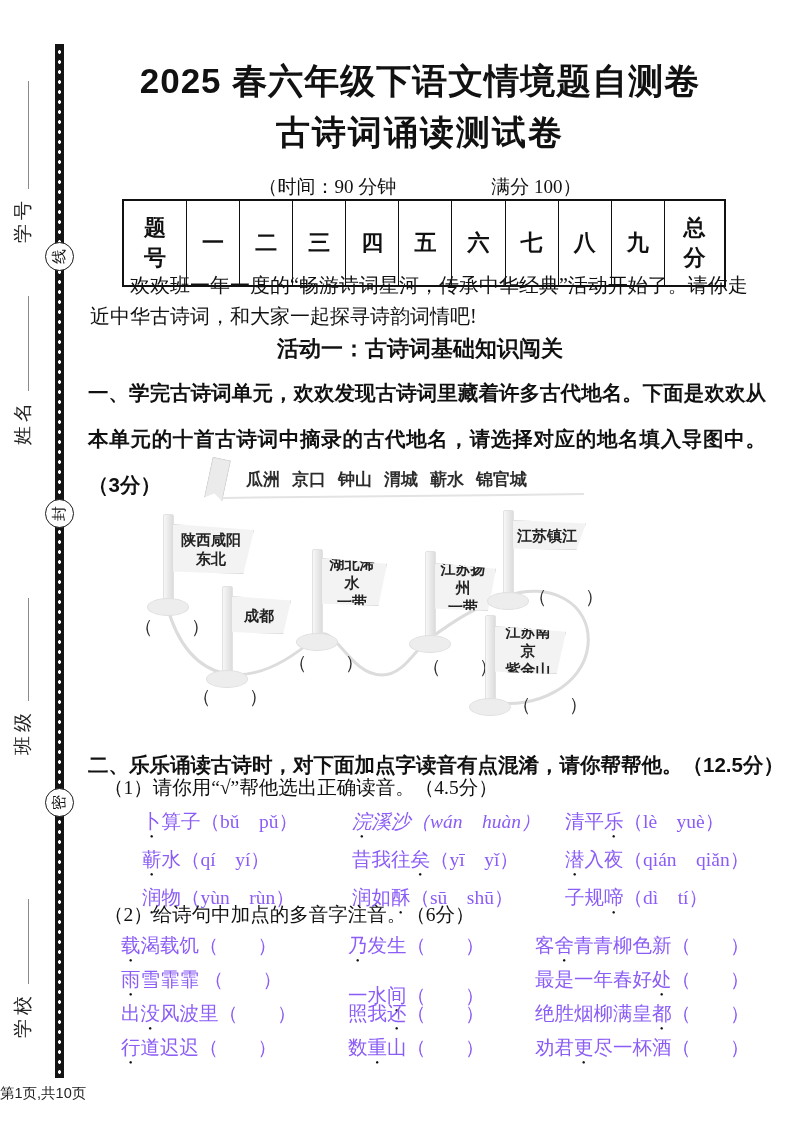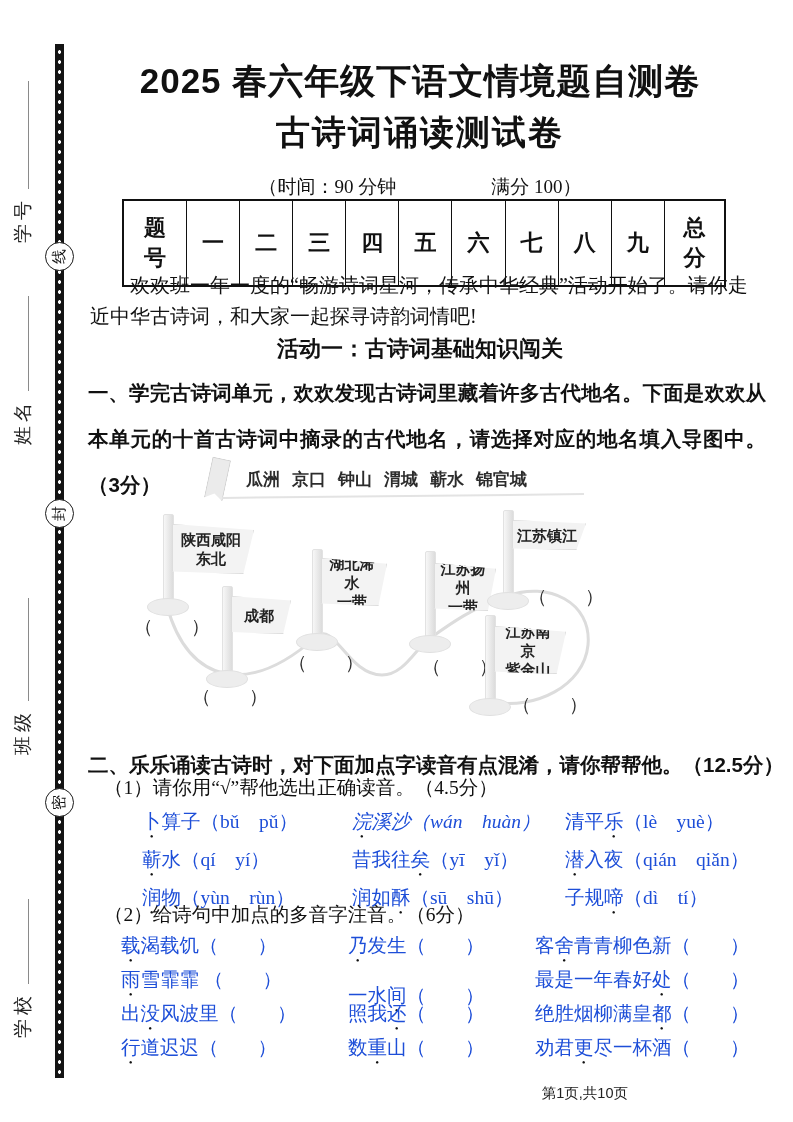--- a/index.html
+++ b/index.html
@@ -59,26 +59,26 @@
   .base{position:absolute;width:40px;height:16px;border-radius:50%;background:#ededed;
       border:1px solid #e0e0e0;}
   .pennant{position:absolute;background:#f3f3f3;border:1px solid #dcdcdc;
       clip-path:polygon(0 0,100% 12%,87% 100%,0 95%);
       display:flex;flex-direction:column;justify-content:center;align-items:center;
       font-family:"Liberation Sans",sans-serif;font-weight:bold;font-size:15px;color:#222;
       line-height:19px;text-align:center;padding:2px 8px 2px 4px;box-sizing:border-box;}
   .map-blank{position:absolute;font-size:19px;color:#333;white-space:pre;}
 
   
-  .py-item{position:absolute;font-size:19.5px;white-space:pre;color:#1d4ed8;}
+  .py-item{position:absolute;font-size:19.5px;white-space:pre;color:#8b5cf6;}
   .dot{position:relative;display:inline-block;}
   .dot::after{content:"•";position:absolute;left:50%;transform:translateX(-50%);
       bottom:-0.62em;font-size:11px;color:#111;}
 
-  .footer{position:absolute;left:0;width:628px;top:1084px;text-align:right;
+  .footer{position:absolute;left:0;width:628px;top:1084px;text-align:left;
       font-family:"Liberation Sans",sans-serif;font-size:14.5px;color:#222;}
 </style>
 </head>
 <body>
 
 <div class="page">
 
   <div class="seal-strip"></div>
 
   <div class="seal-label" style="top:243px">

